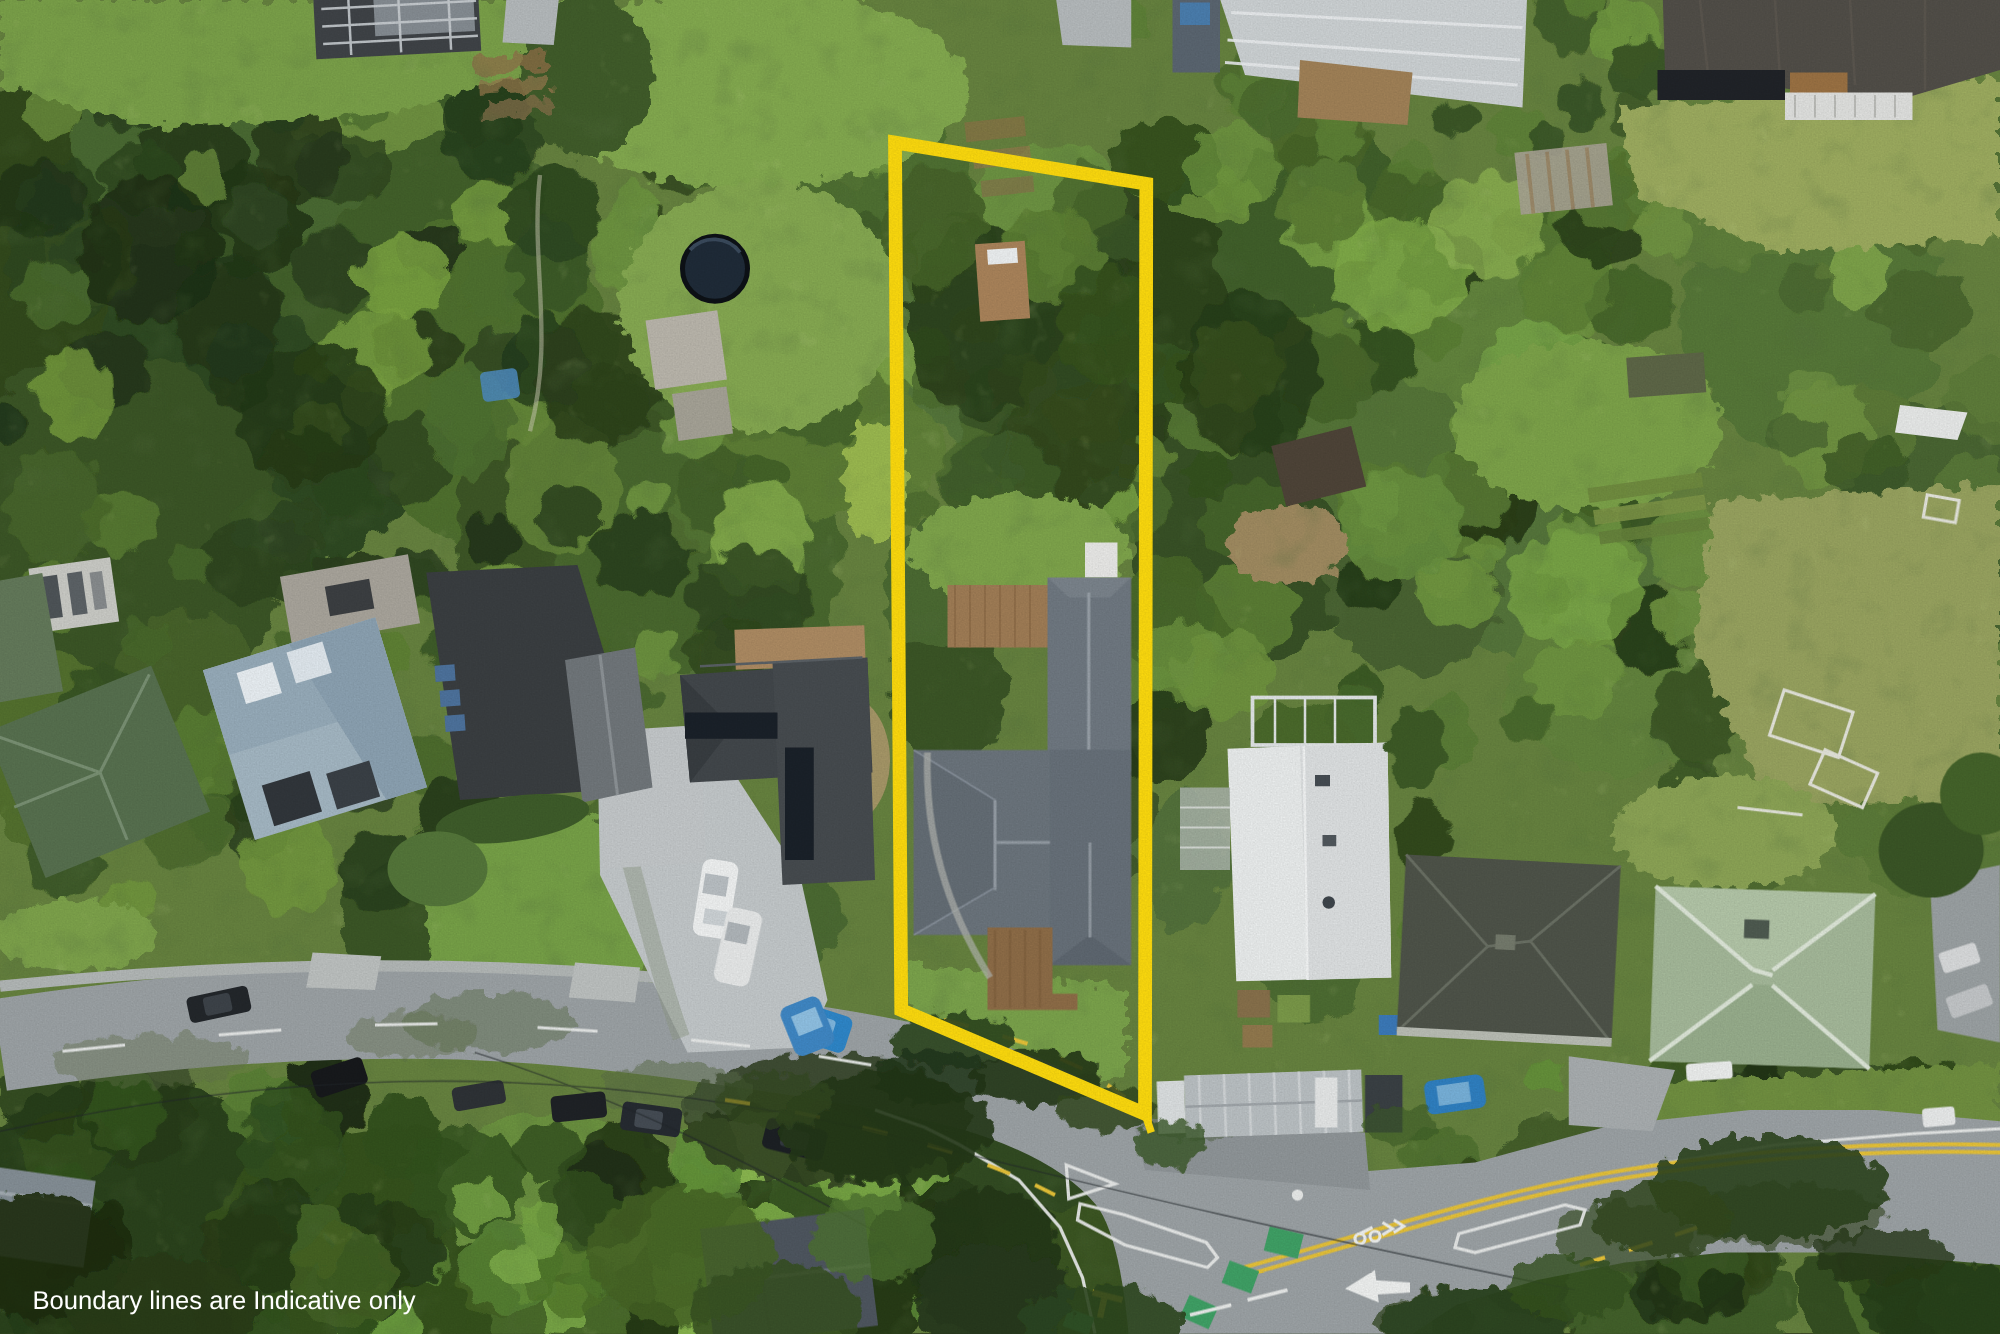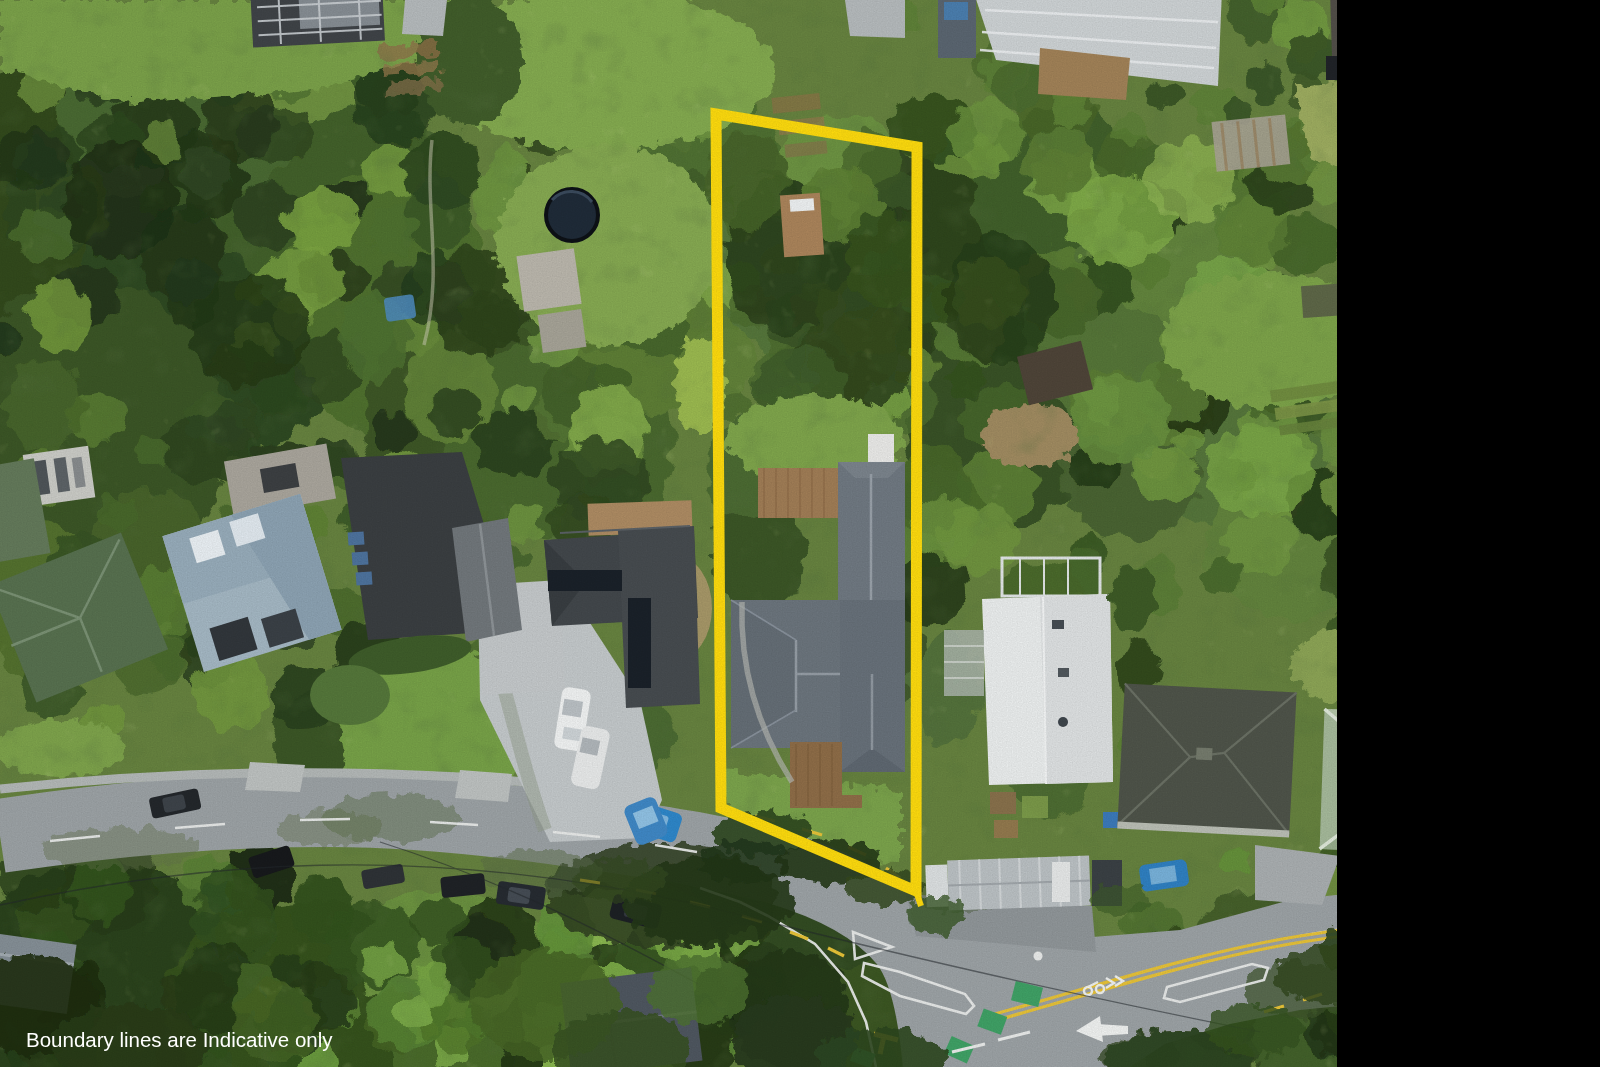--- a/index.html
+++ b/index.html
@@ -1,16 +1,16 @@
 <!DOCTYPE html>
 <html><head>
 <meta charset="utf-8">
 <style>
 html,body{margin:0;padding:0;background:#000}
-#c{position:relative;width:1337px;height:1067px;overflow:hidden;font-family:"Liberation Sans",sans-serif}
+#c{position:relative;width:1600px;height:1067px;overflow:hidden;font-family:"Liberation Sans",sans-serif}
 svg{display:block}
 </style>
 </head>
 <body>
 <div id="c">
 <svg width="1600" height="1067" viewBox="0 0 1600 1067">
 <defs>
 <filter id="blob" x="-25%" y="-25%" width="150%" height="150%">
  <feTurbulence type="fractalNoise" baseFrequency="0.045" numOctaves="2" seed="5" result="t"></feTurbulence>
  <feDisplacementMap in="SourceGraphic" in2="t" scale="28" xChannelSelector="R" yChannelSelector="G"></feDisplacementMap>

